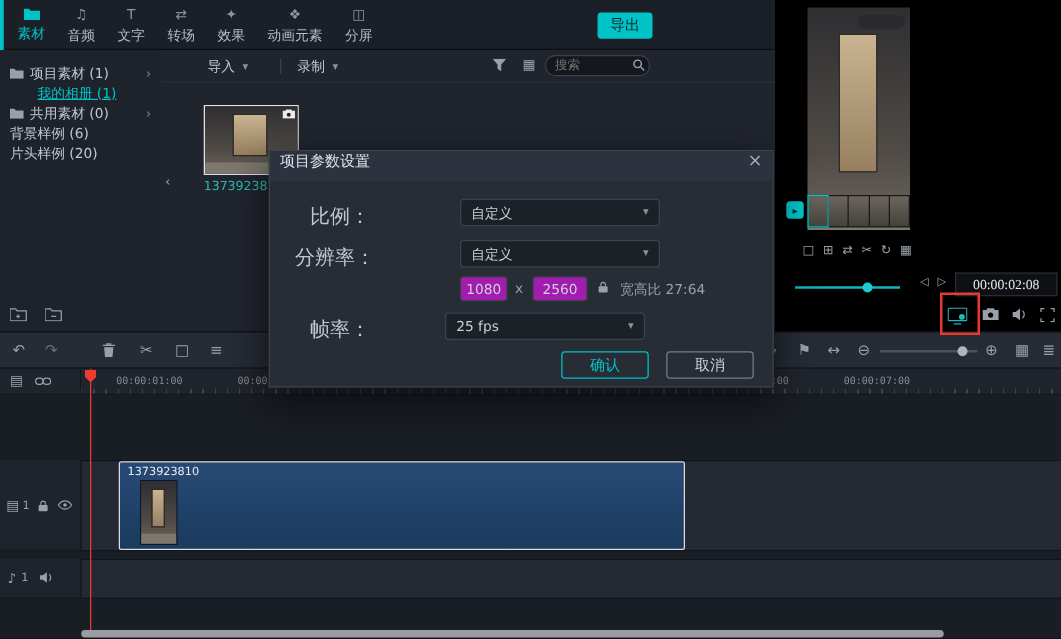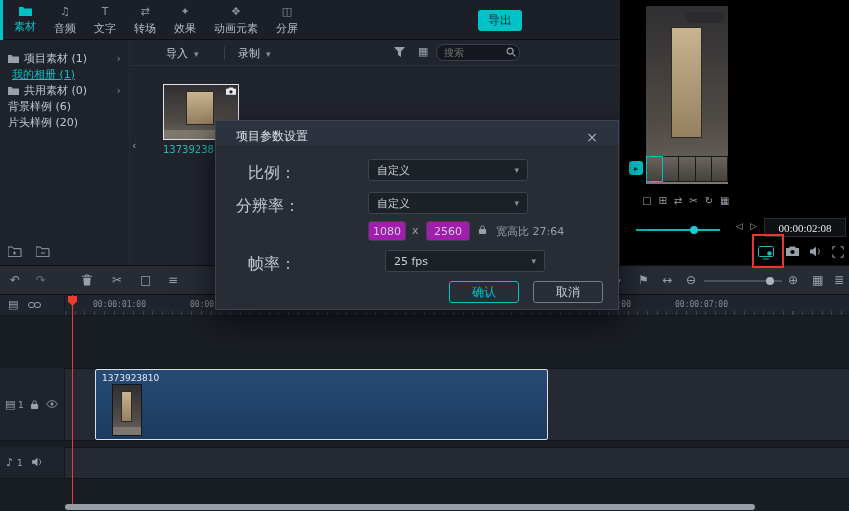--- a/index.html
+++ b/index.html
@@ -15,21 +15,21 @@
   .tabs{left:5px;top:0;height:40px;display:flex}
   .tab{display:flex;flex-direction:column;align-items:center;justify-content:center;gap:3px;padding:0 9px;cursor:pointer;color:#b7bcc4}
   .tab .ticon{font-size:11px;color:#8f95a0}
   .tab .tlabel{font-size:11px;white-space:nowrap}
   .tab.sel,.tab.sel .ticon,.tab.sel .tlabel{color:#00c3c7}
   .export-btn{left:478px;top:10px;width:44px;height:21px;background:#00c3c7;color:#062b2e;border:none;border-radius:3px;font-size:12px;cursor:pointer;font-family:inherit}
 
   
   .sidebar{left:0;top:40px;width:130px;height:225px;background:#1d222b;border-right:1px solid #272c36;padding-top:10px}
   .side-item{position:relative;display:flex;align-items:center;gap:5px;height:16px;padding-left:8px;color:#c3c8d0;cursor:pointer;font-size:11px;white-space:nowrap}
-  .side-item.indent{padding-left:12px}
+  .side-item.indent{padding-left:30px}
   .side-item .chev{position:absolute;right:8px;color:#7d838d}
   .side-item.sel .lbl{color:#00c3c7;text-decoration:underline}
   .side-bottom{position:absolute;left:8px;bottom:8px;display:flex;gap:14px}
 
   
   .mpanel{left:130px;top:40px;width:490px;height:225px;background:#20242d}
   .mp-line{left:0;top:25px;width:100%;height:1px;background:#2a2f39}
   .mp-dd{display:flex;align-items:center;gap:6px;color:#c3c8d0;cursor:pointer;font-size:11px}
   .vdiv{width:1px;height:12px;background:#3a414c}
   .search{left:306px;top:4px;width:84px;height:17px}
@@ -80,21 +80,21 @@
   .tnum{position:absolute;font-size:9px;color:#9aa0aa}
   .clip{left:95px;top:74px;width:453px;height:71px;background:linear-gradient(180deg,#274a75,#1b3a5e);border:1px solid #d9dfe7;border-radius:2px;cursor:pointer;z-index:3}
   .clip .clabel{position:absolute;left:6px;top:3px;font-size:9px;color:#e6eaf0}
   .clip .cthumb{position:absolute;left:16px;top:14px;width:30px;height:52px;border:1px solid #0e1725}
   .playhead-line{left:72px;top:0;width:1px;height:209px;background:#ef3b2d;z-index:5}
   .playhead-handle{left:68px;top:1px;width:9px;height:10px;background:#ef3b2d;clip-path:polygon(0 0,100% 0,100% 55%,50% 100%,0 55%);z-index:6;cursor:pointer}
   .hscroll{left:65px;top:209px;width:690px;height:6px;background:#989da5;border-radius:3px;cursor:pointer;z-index:4}
 
   
   .dialog{left:215px;top:120px;width:404px;height:190px;background:#272c35;border:1px solid #3c434f;box-shadow:0 10px 30px rgba(0,0,0,.65);z-index:20}
-  .dlg-title{position:absolute;left:0;top:0;width:100%;height:24px;background:#2d333e;display:flex;align-items:flex-end;justify-content:space-between;padding:0 20px;font-size:12px;color:#dde1e8}
+  .dlg-title{position:absolute;left:0;top:0;width:100%;height:24px;background:#2d333e;display:flex;align-items:flex-start;justify-content:space-between;padding:0 8px;font-size:12px;color:#dde1e8}
   .dlg-close{cursor:pointer;color:#aab0ba;font-size:14px}
   .dlg-label{position:absolute;color:#c3c8d0;font-size:16px}
   .dropdown{position:absolute;width:160px;height:22px;background:#1c2027;border:1px solid #3c434f;border-radius:3px;display:flex;align-items:center;justify-content:space-between;padding:0 8px;color:#ccd1d9;font-size:11px;cursor:pointer}
   .dd-chev{color:#8b919c;font-size:9px}
   .res-input{position:absolute;height:20px;background:#a21caf;border:1px solid #3c434f;border-radius:3px;color:#ccd1d9;font-size:11px;text-align:center;font-family:inherit;outline:none}
   .note{position:absolute;color:#9aa0aa;font-size:11px}
   .btn{position:absolute;width:70px;height:22px;border-radius:3px;background:transparent;font-size:12px;cursor:pointer;font-family:inherit}
   .btn.confirm{border:1px solid #00c3c7;color:#00c3c7}
   .btn.cancel{border:1px solid #767d89;color:#ccd1d9}
 </style>
@@ -409,21 +409,21 @@
     <input class="res-input" style="left: 210px; top: 100px; width: 44px;" value="2560">
     <span class="icon abs" style="left:262px;top:103px">
       <svg width="9" height="11" viewBox="0 0 10 11">
           <rect x="1" y="5" width="8" height="5.5" rx="1" fill="currentColor"></rect>
           <path d="M3 5V3.5a2 2 0 014 0V5" stroke="currentColor" fill="none"></path>
         </svg>
     </span>
     <span class="note" style="left:280px;top:103px">宽高比 27:64</span>
 
     <span class="dlg-label" style="left:32px;top:133px">帧率：</span>
-    <div class="dropdown" style="left:169px;top:129px">
+    <div class="dropdown" style="left:140px;top:129px">
       <span>25 fps</span>
       <span class="dd-chev">▾</span>
     </div>
 
     <button class="btn confirm" style="left:233px;top:160px">确认</button>
     <button class="btn cancel" style="left:317px;top:160px">取消</button>
   </div>
 
 </div>
 

